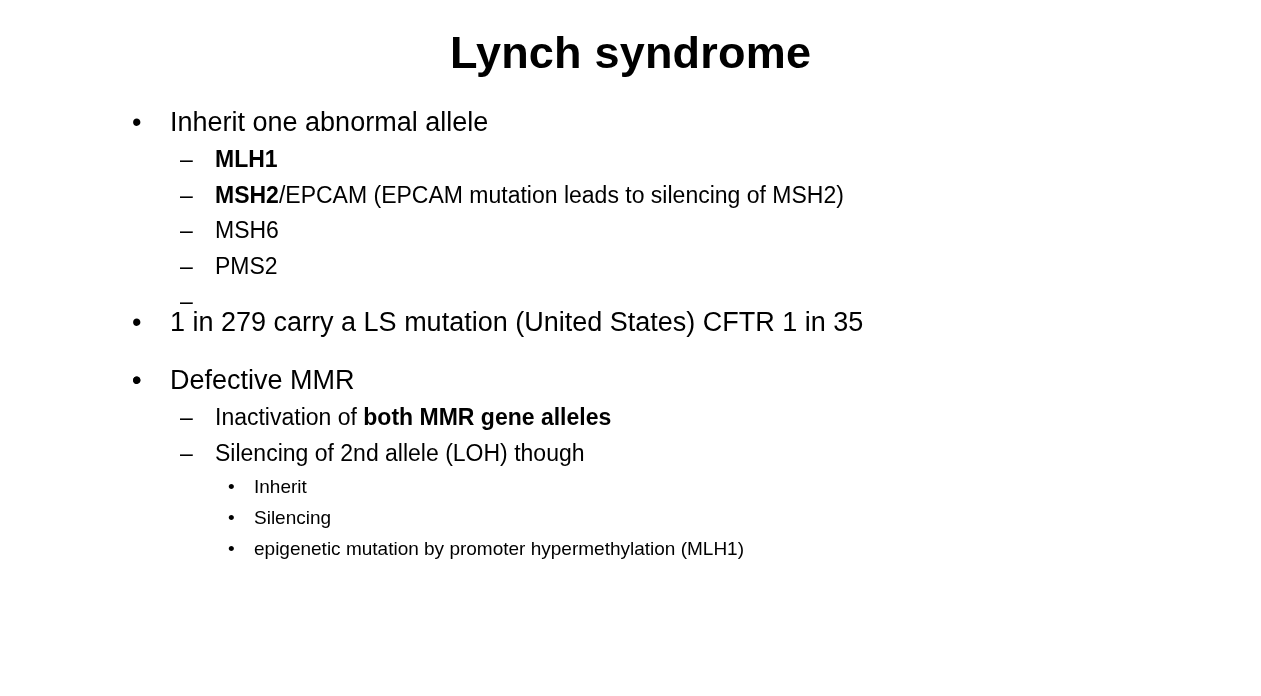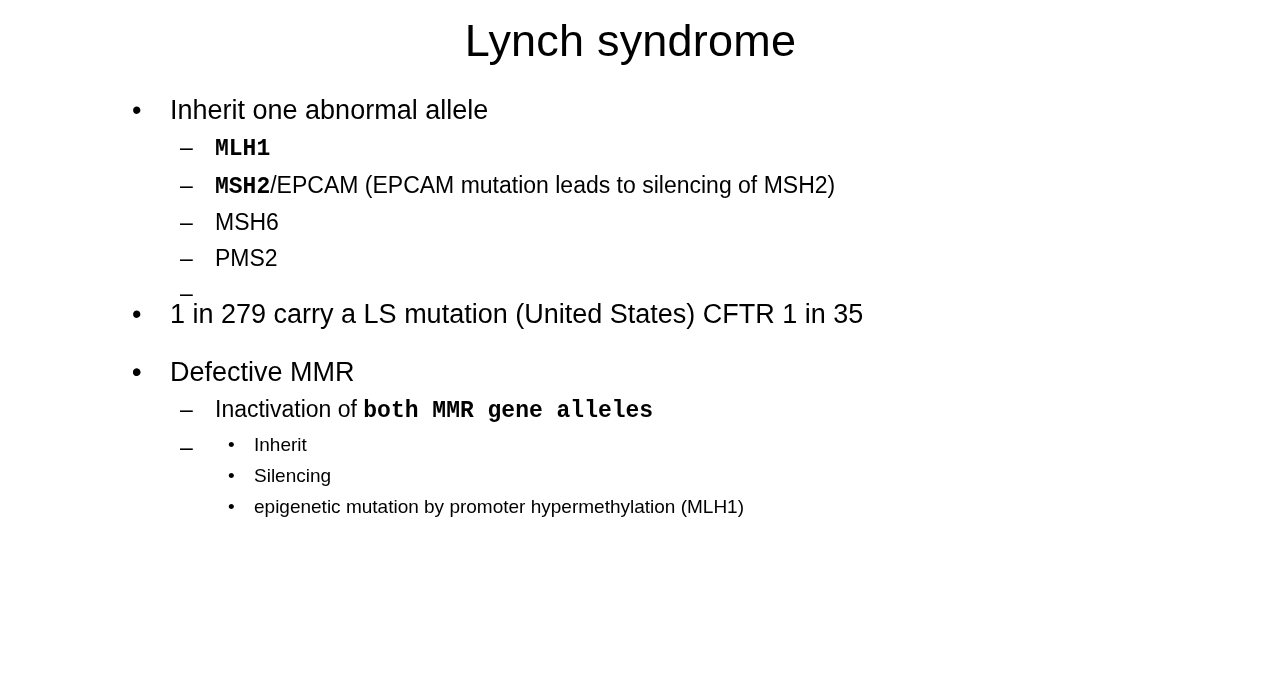--- a/index.html
+++ b/index.html
@@ -16,23 +16,23 @@
   }
   .slide {
     position: relative;
     width: 1261px;
     height: 696px;
     box-sizing: border-box;
   }
   .slide-title {
     text-align: center;
     font-size: 45px;
-    font-weight: 400;
+    font-weight: 700;
     line-height: 1;
-    padding-top: 18px;
+    padding-top: 30px;
     letter-spacing: 0.2px;
   }
   .body-content {
     margin-top: 30px;
     padding-left: 118px;
     padding-right: 40px;
   }
   
   .l1 {
     position: relative;
@@ -77,21 +77,21 @@
   .l3 > .bullet {
     position: absolute;
     left: 110px;
     top: 0;
     font-size: 19px;
     line-height: 1.38;
   }
   .sub-group {
     margin-top: 2px;
   }
-  b { font-weight: bold; font-family: Liberation Mono, monospace; }
+  b { font-weight: bold; }
 </style>
 </head>
 <body>
 
 <div class="slide">
 
   <div class="slide-title">Lynch syndrome</div>
 
   <div class="body-content">
 
@@ -134,20 +134,21 @@
       <span class="bullet">•</span>
       <span>Defective MMR</span>
     </div>
     <div class="sub-group">
       <div class="l2">
         <span class="dash">–</span>
         <span>Inactivation of </span><b>both MMR gene alleles</b>
       </div>
       <div class="l2">
         <span class="dash">–</span>
+        <span>Silencing of 2nd allele  (LOH) though</span>
       </div>
       <div class="l3">
         <span class="bullet">•</span>
         <span>Inherit</span>
       </div>
       <div class="l3">
         <span class="bullet">•</span>
         <span>Silencing</span>
       </div>
       <div class="l3">

